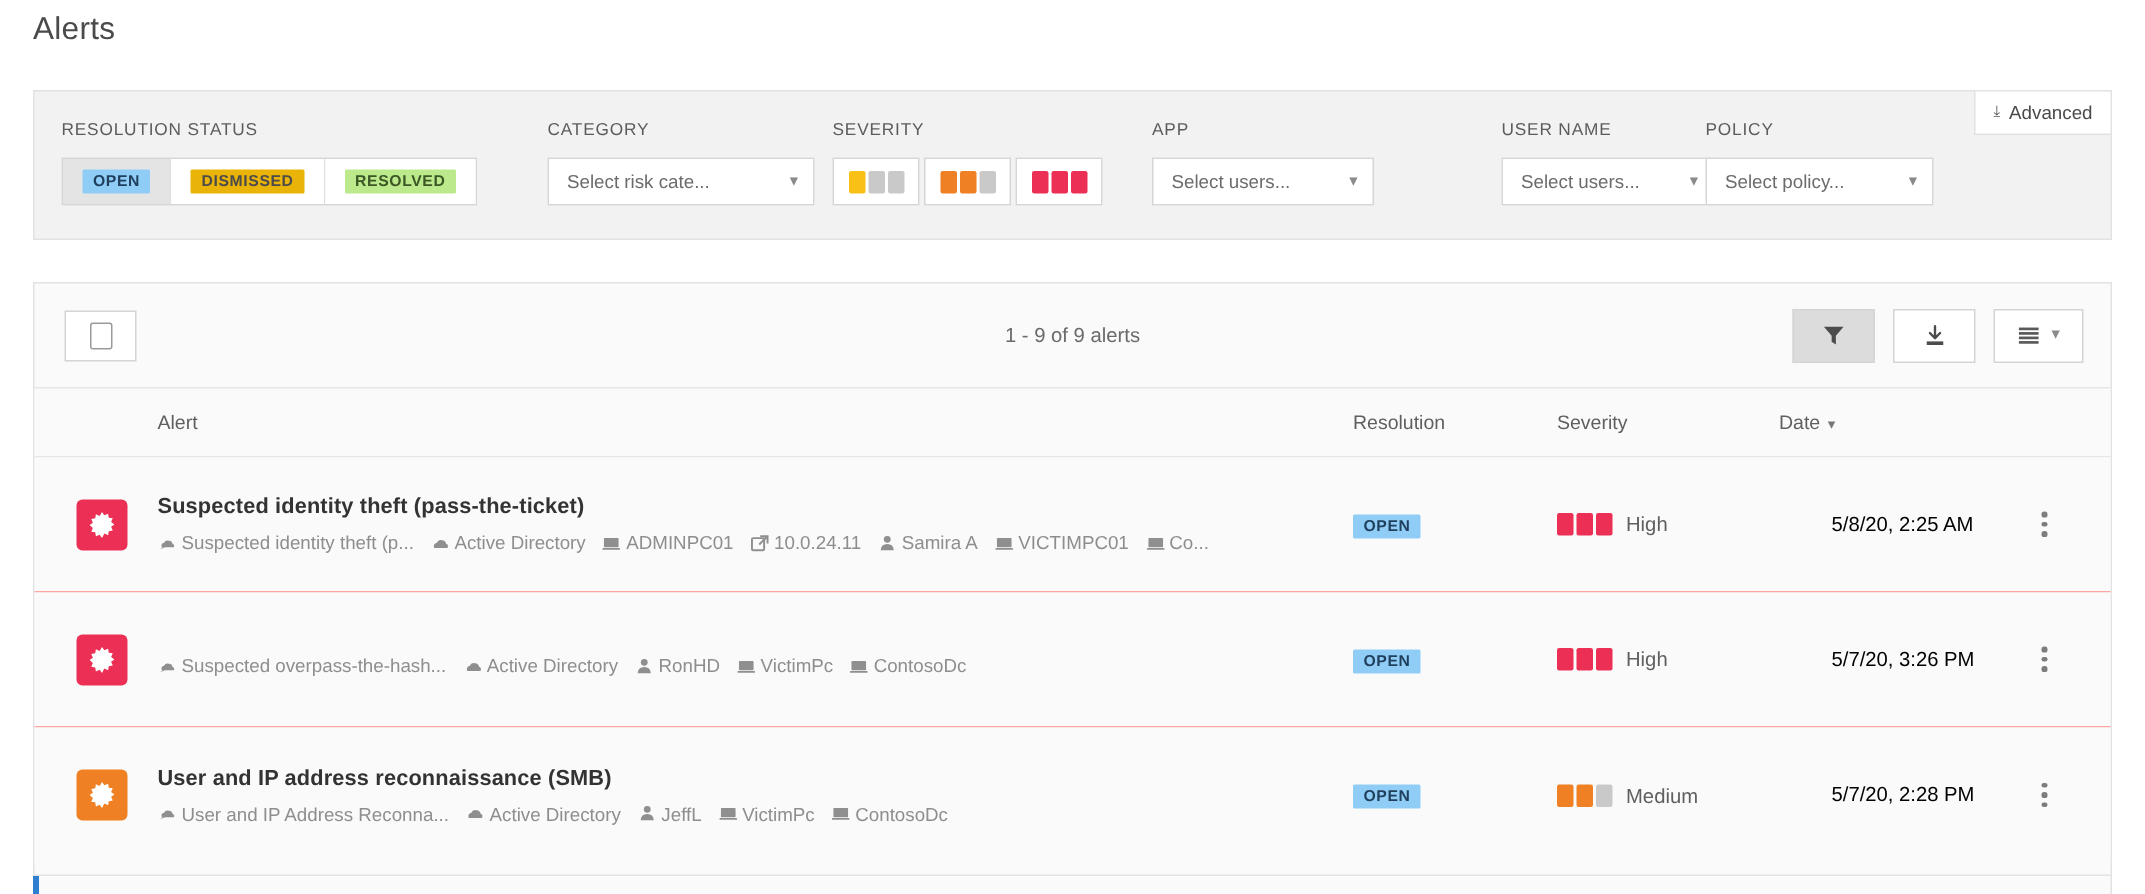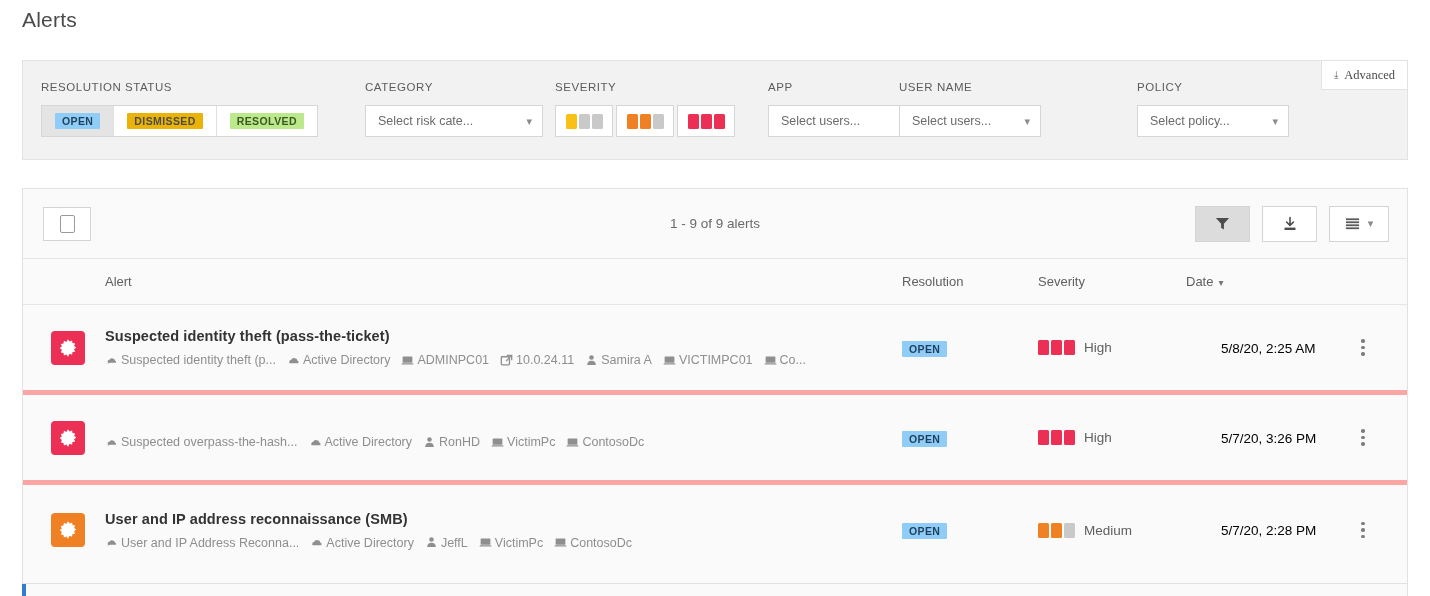--- a/index.html
+++ b/index.html
@@ -66,21 +66,21 @@
   }
   .sq { width: 11px; height: 15px; border-radius: 1.5px; display:inline-block; }
 
   
   .advanced {
     position:absolute; right: -1px; top: -1px;
     background:#fff; border:1px solid #e2e2e2;
     height: 30px; padding: 0 12px;
     display:flex; align-items:center; gap:6px; cursor:pointer;
   }
-  .advanced-text { font-size: 12.5px; color: #4a4a4a; font-family: Liberation Serif, serif; }
+  .advanced-text { font-size: 12.5px; color: #4a4a4a; }
   .dbl-chev { font-size: 10px; color:#555; line-height: 1; }
 
   
   .table-card {
     position:absolute; left: 22px; top: 188px;
     width: 1386px; height: 396px;
     background: #fafafa; border: 1px solid #e2e2e2;
   }
   .table-toolbar {
     height: 70px; display:flex; align-items:center;
@@ -117,21 +117,21 @@
   .col-res { width: 136px; flex:none; }
   .col-sev { width: 148px; flex:none; }
   .col-date { width: 175px; flex:none; }
   .col-menu { width: 46px; flex:none; }
 
   .sort-chev { font-size: 10px; color:#777; margin-left:5px; }
 
   
   .trow {
     display:flex; align-items:center; height: 90px;
-    border-bottom: 5px solid #fca5a5; background:#fafafa;
+    border-bottom: 1px solid #fca5a5; background:#fafafa;
   }
   .trow:last-child { border-bottom: none; }
   .sev-icon {
     width: 34px; height: 34px; border-radius: 4px;
     display:flex; align-items:center; justify-content:center; margin-left: 28px;
   }
   .alert-title {
     font-size: 14.5px; color:#333; font-weight: 700; letter-spacing: .1px;
   }
   .meta-line {
@@ -227,21 +227,21 @@
     <div class="filter-group" style="left:745px;">
       <div class="filter-label">APP</div>
       <div class="filter-body">
         <div class="dd" style="width:148px;">
           <span class="dd-text">Select users...</span>
           <span class="chev">▾</span>
         </div>
       </div>
     </div>
 
-    <div class="filter-group" style="left:876px;">
+    <div class="filter-group" style="left:978px;">
       <div class="filter-label">USER NAME</div>
       <div class="filter-body">
         <div class="dd" style="width:142px;">
           <span class="dd-text">Select users...</span>
           <span class="chev">▾</span>
         </div>
       </div>
     </div>
 
     <div class="filter-group" style="left:1114px;">

